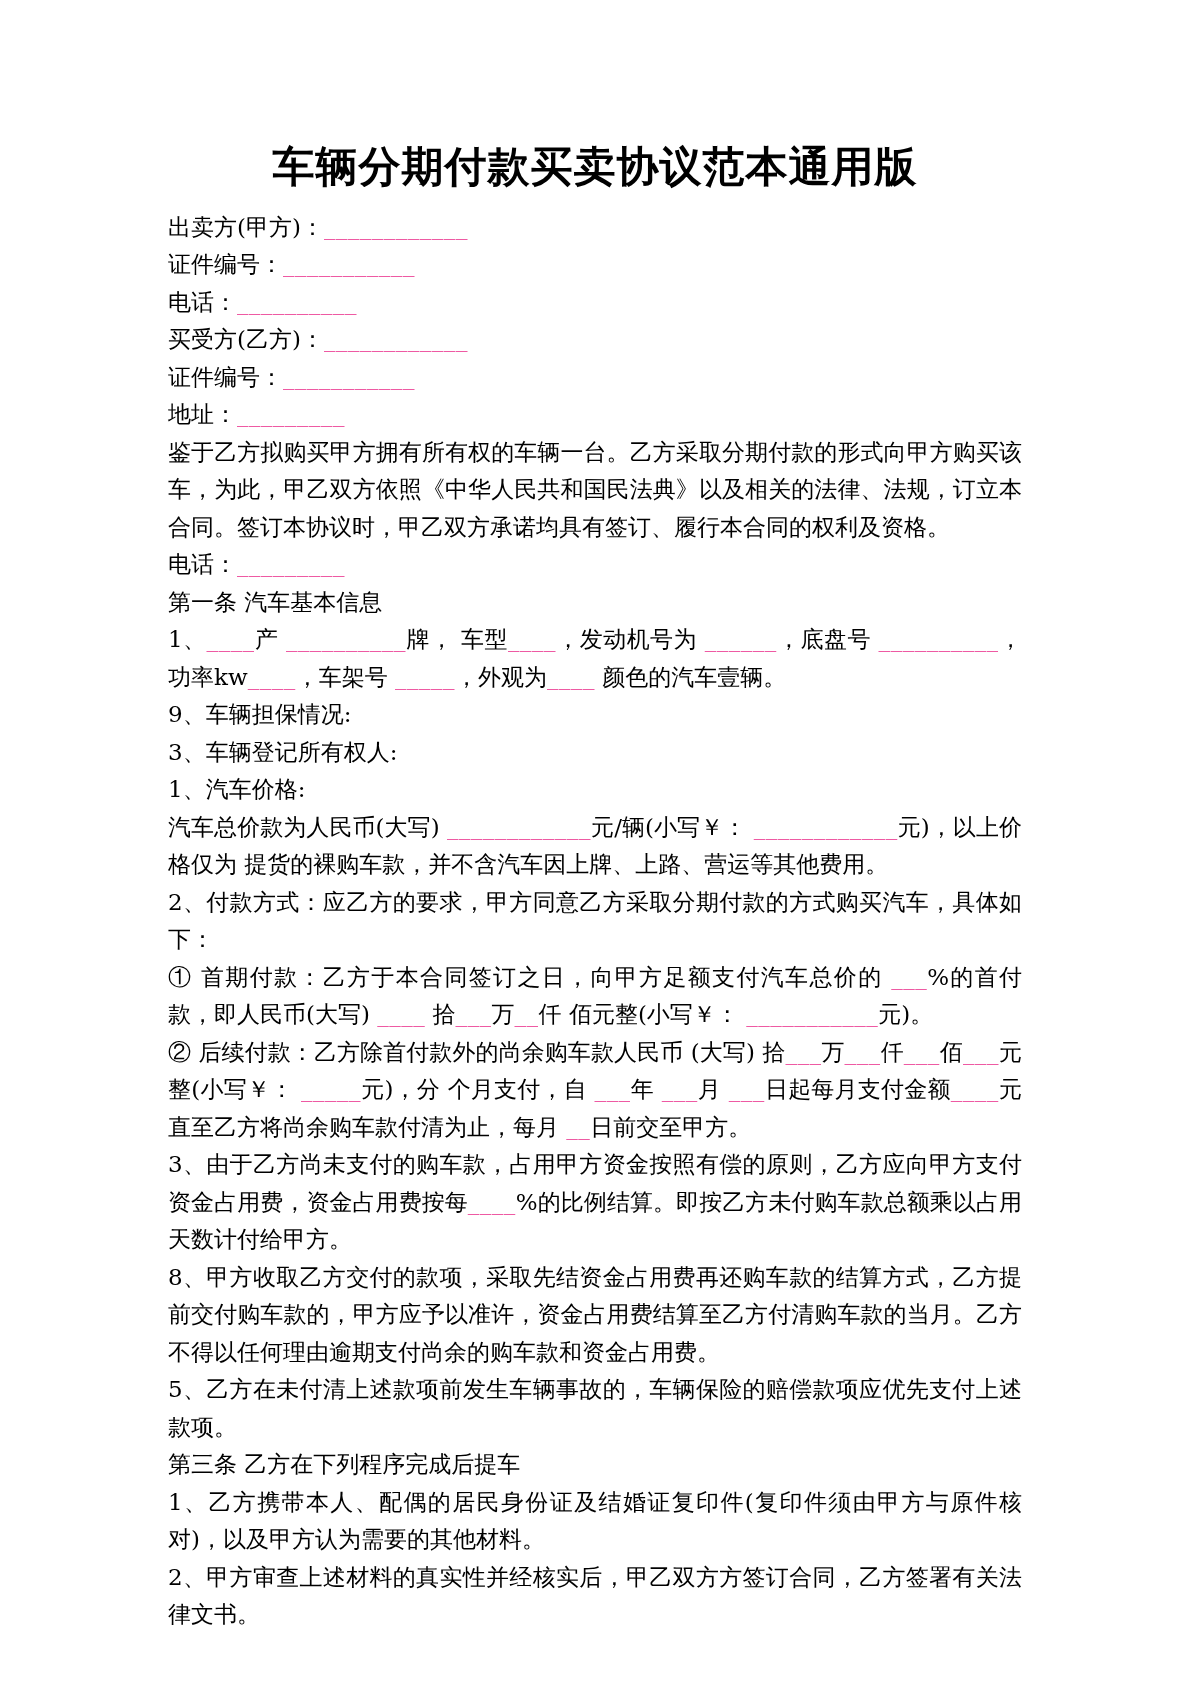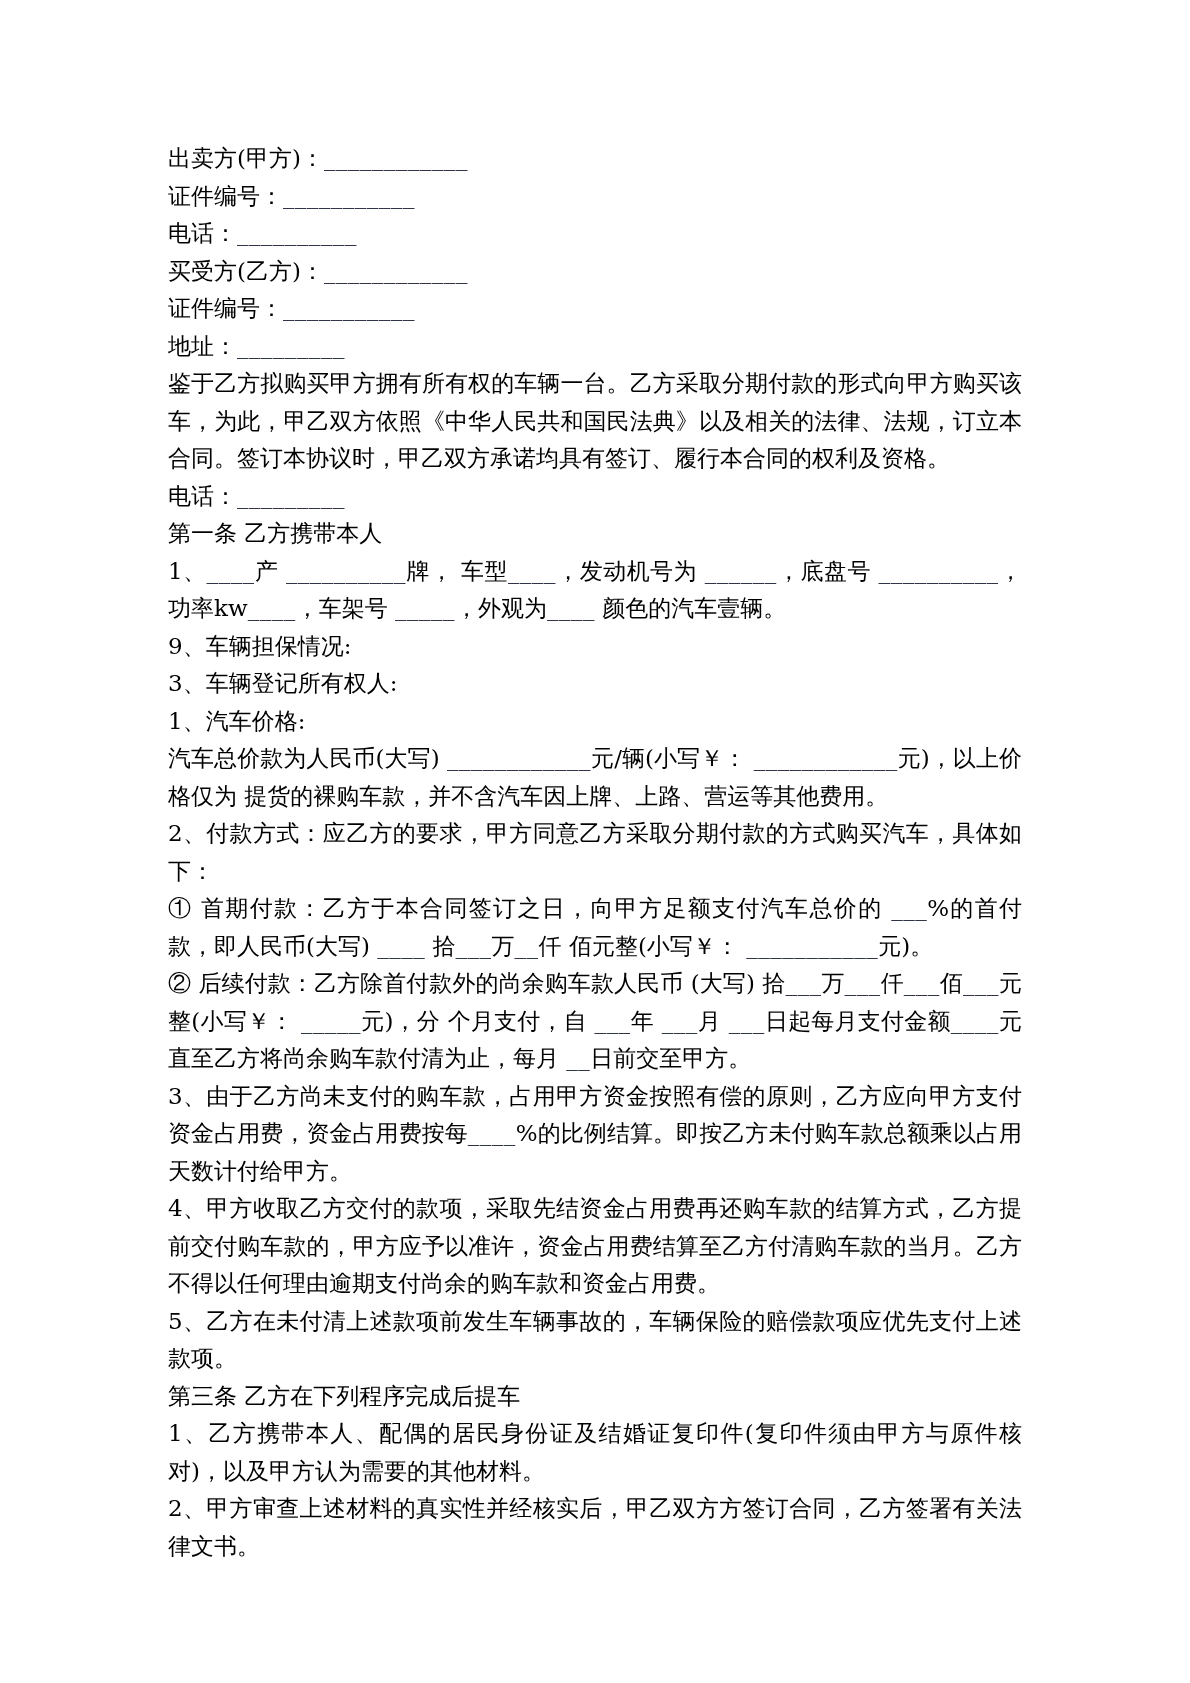--- a/index.html
+++ b/index.html
@@ -33,46 +33,47 @@
   }
   .doc-par {
     margin: 0;
     font-size: 23px;
     line-height: 37.5px;
     text-align: justify;
     word-break: break-all;
     color: #000000;
   }
   .blank {
-    color: #0f172a;
+    color: #ec4899;
     letter-spacing: 0.5px;
   }
 </style>
 </head>
 <body>
 
 <div class="page">
+  <h1 class="doc-title">车辆分期付款买卖协议范本通用版</h1>
   <div class="doc-body" id="doc-body">
       <p class="doc-par">出卖方(甲方)：<span class="blank">____________</span></p>
       <p class="doc-par">证件编号：<span class="blank">___________</span></p>
       <p class="doc-par">电话：<span class="blank">__________</span></p>
       <p class="doc-par">买受方(乙方)：<span class="blank">____________</span></p>
       <p class="doc-par">证件编号：<span class="blank">___________</span></p>
       <p class="doc-par">地址：<span class="blank">_________</span></p>
       <p class="doc-par">鉴于乙方拟购买甲方拥有所有权的车辆一台。乙方采取分期付款的形式向甲方购买该车，为此，甲乙双方依照《中华人民共和国民法典》以及相关的法律、法规，订立本合同。签订本协议时，甲乙双方承诺均具有签订、履行本合同的权利及资格。</p>
       <p class="doc-par">电话：<span class="blank">_________</span></p>
-      <p class="doc-par">第一条 乙方携带本人</p>
+      <p class="doc-par">第一条 汽车基本信息</p>
       <p class="doc-par">1、<span class="blank">____</span>产 <span class="blank">__________</span>牌， 车型<span class="blank">____</span>，发动机号为 <span class="blank">______</span>，底盘号 <span class="blank">__________</span>，功率kw<span class="blank">____</span>，车架号 <span class="blank">_____</span>，外观为<span class="blank">____</span> 颜色的汽车壹辆。</p>
       <p class="doc-par">9、车辆担保情况:</p>
       <p class="doc-par">3、车辆登记所有权人:</p>
       <p class="doc-par">1、汽车价格:</p>
       <p class="doc-par">汽车总价款为人民币(大写) <span class="blank">____________</span>元/辆(小写￥： <span class="blank">____________</span>元)，以上价格仅为 提货的裸购车款，并不含汽车因上牌、上路、营运等其他费用。</p>
       <p class="doc-par">2、付款方式：应乙方的要求，甲方同意乙方采取分期付款的方式购买汽车，具体如下：</p>
       <p class="doc-par">① 首期付款：乙方于本合同签订之日，向甲方足额支付汽车总价的 <span class="blank">___</span>%的首付款，即人民币(大写) <span class="blank">____</span> 拾<span class="blank">___</span>万<span class="blank">__</span>仟 佰元整(小写￥： <span class="blank">___________</span>元)。</p>
       <p class="doc-par">② 后续付款：乙方除首付款外的尚余购车款人民币 (大写) 拾<span class="blank">___</span>万<span class="blank">___</span>仟<span class="blank">___</span>佰<span class="blank">___</span>元整(小写￥： <span class="blank">_____</span>元)，分 个月支付，自 <span class="blank">___</span>年 <span class="blank">___</span>月 <span class="blank">___</span>日起每月支付金额<span class="blank">____</span>元直至乙方将尚余购车款付清为止，每月 <span class="blank">__</span>日前交至甲方。</p>
       <p class="doc-par">3、由于乙方尚未支付的购车款，占用甲方资金按照有偿的原则，乙方应向甲方支付资金占用费，资金占用费按每<span class="blank">____</span>%的比例结算。即按乙方未付购车款总额乘以占用天数计付给甲方。</p>
-      <p class="doc-par">4、甲方收取乙方交付的款项，采取先结资金占用费再还购车款的结算方式，乙方提前交付购车款的，甲方应予以准许，资金占用费结算至乙方付清购车款的当月。乙方不得以任何理由逾期支付尚余的购车款和资金占用费。</p>
+      <p class="doc-par">8、甲方收取乙方交付的款项，采取先结资金占用费再还购车款的结算方式，乙方提前交付购车款的，甲方应予以准许，资金占用费结算至乙方付清购车款的当月。乙方不得以任何理由逾期支付尚余的购车款和资金占用费。</p>
       <p class="doc-par">5、乙方在未付清上述款项前发生车辆事故的，车辆保险的赔偿款项应优先支付上述款项。</p>
       <p class="doc-par">第三条 乙方在下列程序完成后提车</p>
       <p class="doc-par">1、乙方携带本人、配偶的居民身份证及结婚证复印件(复印件须由甲方与原件核对)，以及甲方认为需要的其他材料。</p>
       <p class="doc-par">2、甲方审查上述材料的真实性并经核实后，甲乙双方方签订合同，乙方签署有关法律文书。</p>
     </div>
 </div>
 
 </body></html>

